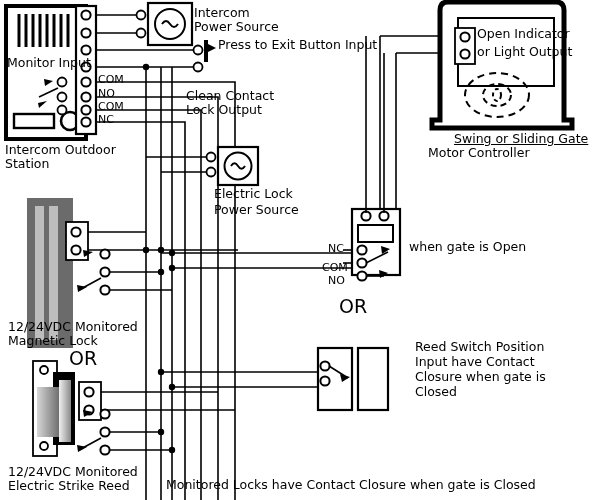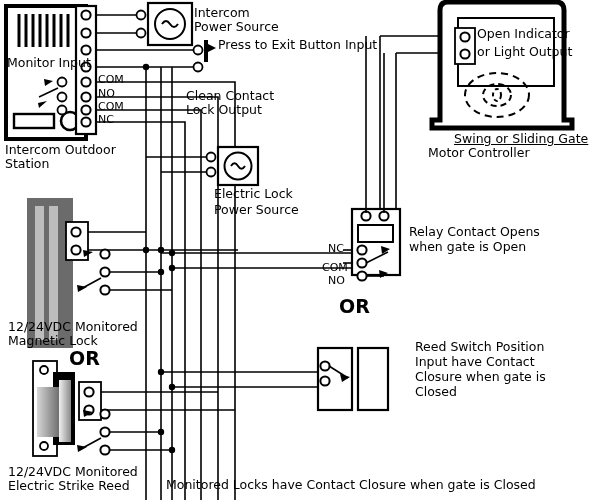--- a/index.html
+++ b/index.html
@@ -2,21 +2,21 @@
 <html><head>
 <meta charset="utf-8">
 <style>
   html,body{margin:0;padding:0;background:#ffffff;}
   body{width:596px;height:500px;overflow:hidden;
        font-family:"DejaVu Sans","Liberation Sans",sans-serif;}
   #stage{position:relative;width:596px;height:388px;background:#fff;}
   #stage svg{position:absolute;left:0;top:0;}
   .lbl{position:absolute;color:#000;font-size:12.5px;line-height:14.5px;white-space:pre;}
   .lbl.sm{font-size:11px;line-height:12px;}
-  .lbl.or{font-size:19px;font-weight:bold;line-height:20px;}
+  .lbl.or{font-size:19px;font-weight:normal;line-height:20px;}
 </style>
 </head>
 <body>
 
 <div id="stage">
 
   <svg width="596" height="500" viewBox="0 0 596 500">
 
     <g stroke="#000" fill="none" stroke-width="1.6">
 
@@ -276,21 +276,20 @@
   <div class="lbl" style="left:454px;top:132px;text-decoration:underline;">Swing or Sliding Gate</div>
   <div class="lbl" style="left:428px;top:146px;">Motor Controller</div>
 
   <div class="lbl" style="left:214px;top:187px;">Electric Lock</div>
   <div class="lbl" style="left:214px;top:203px;">Power Source</div>
 
   <div class="lbl sm" style="left:328px;top:243px;">NC</div>
   <div class="lbl sm" style="left:322px;top:262px;">COM</div>
   <div class="lbl sm" style="left:328px;top:275px;">NO</div>
 
-  <div class="lbl" style="left:409px;top:225px;">Relay Contact Opens</div>
   <div class="lbl" style="left:409px;top:240px;">when gate is Open</div>
 
   <div class="lbl or" style="left:339px;top:296px;">OR</div>
 
   <div class="lbl" style="left:415px;top:340px;">Reed Switch Position</div>
   <div class="lbl" style="left:415px;top:355px;">Input have Contact</div>
   <div class="lbl" style="left:415px;top:370px;">Closure when gate is</div>
   <div class="lbl" style="left:415px;top:385px;">Closed</div>
 
   <div class="lbl" style="left:8px;top:320px;">12/24VDC Monitored</div>

